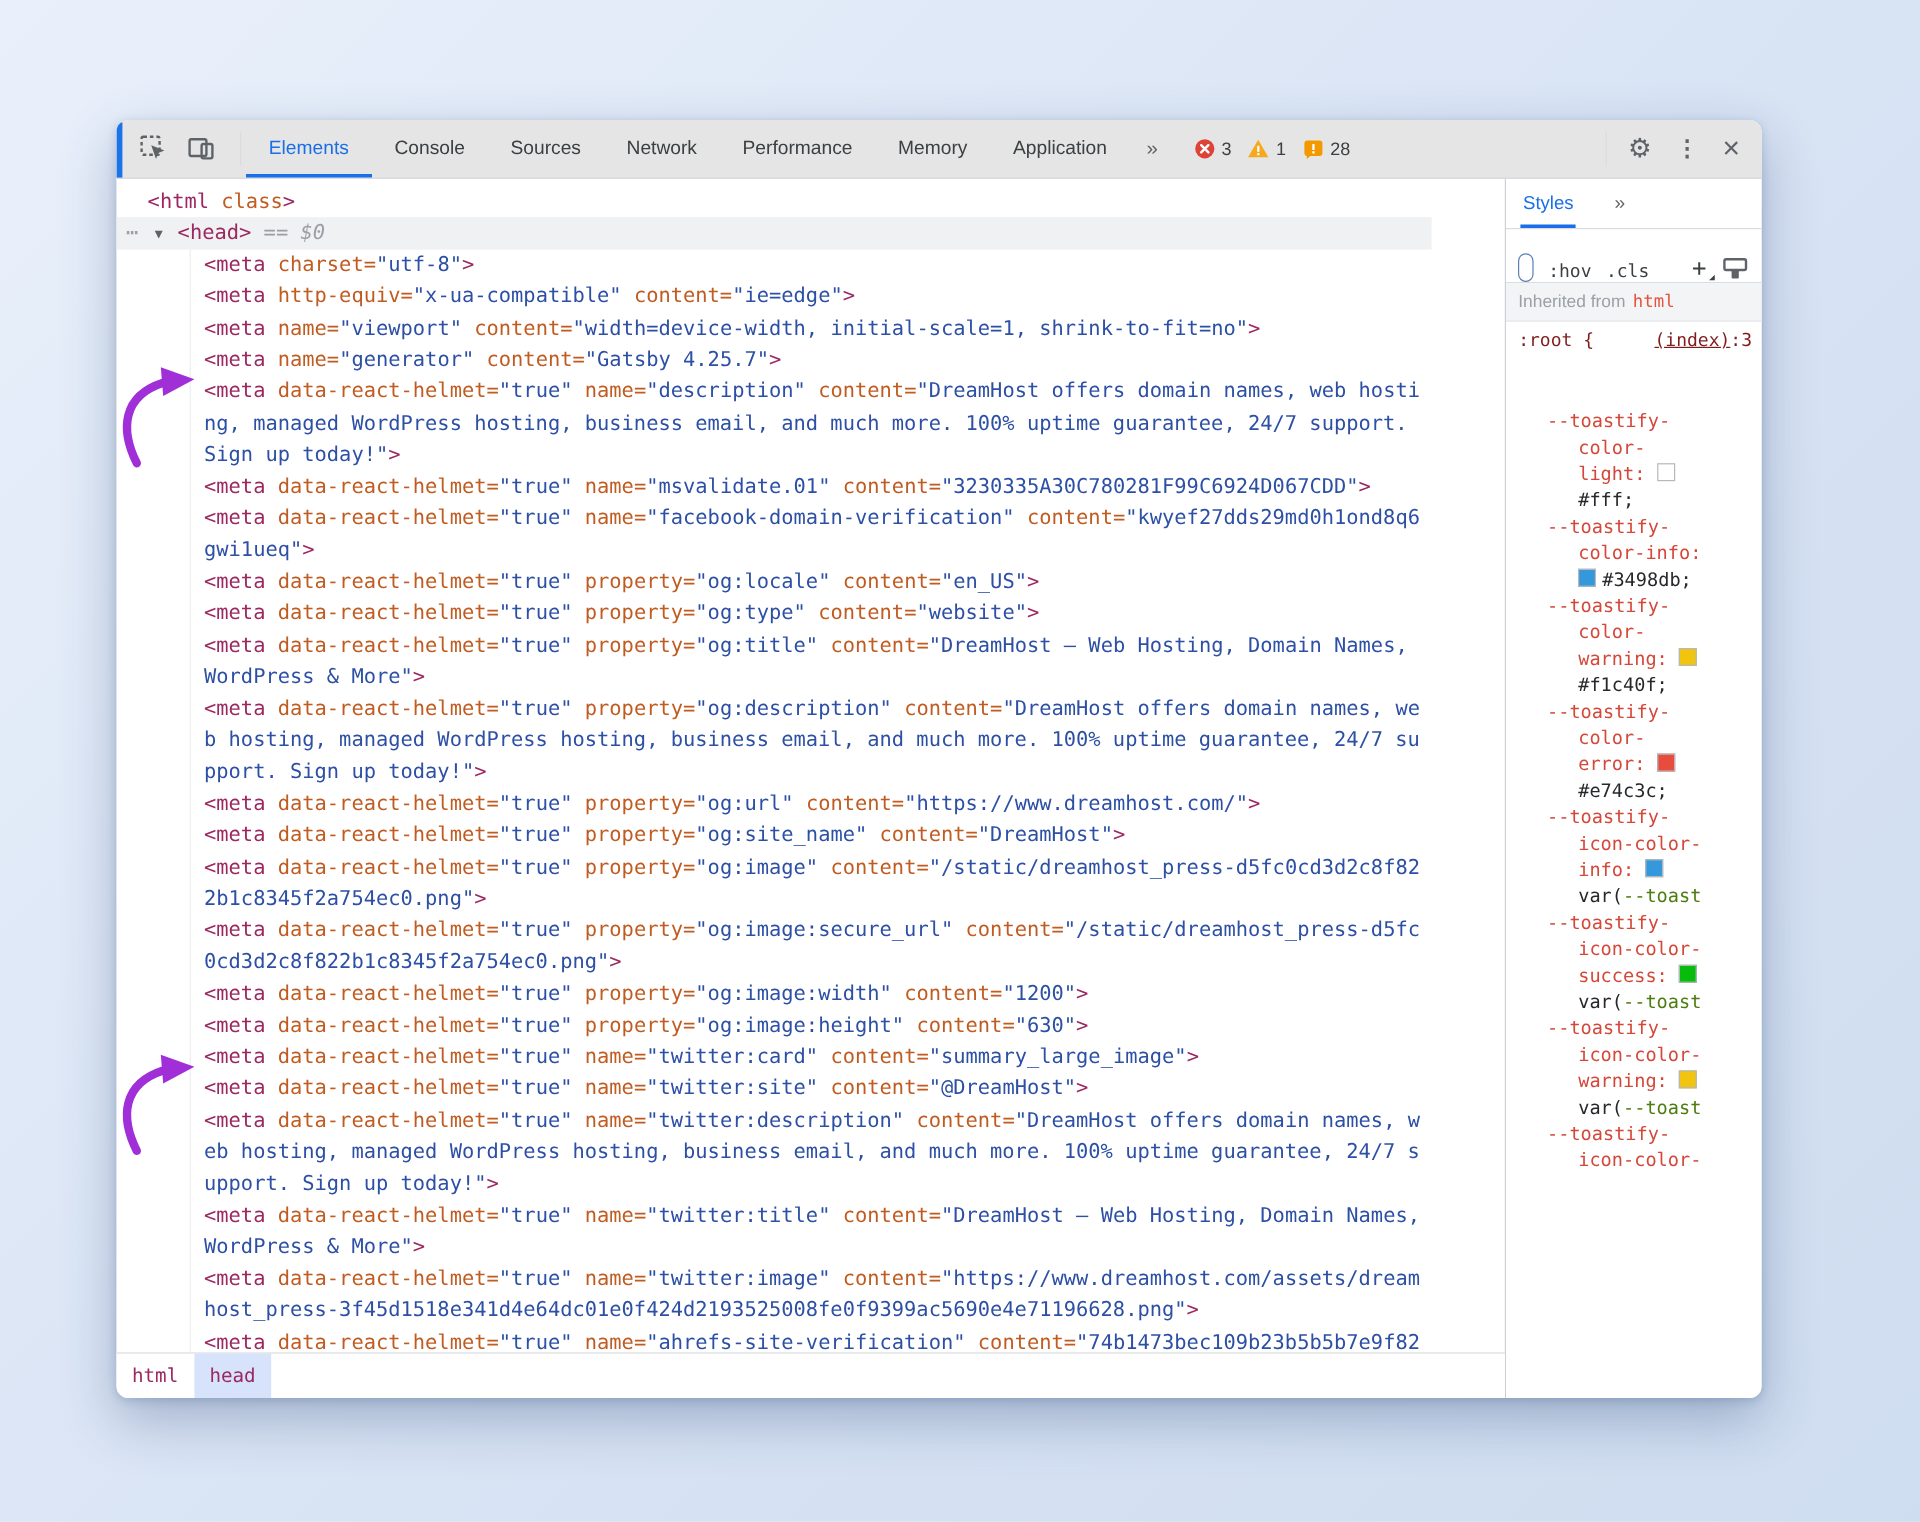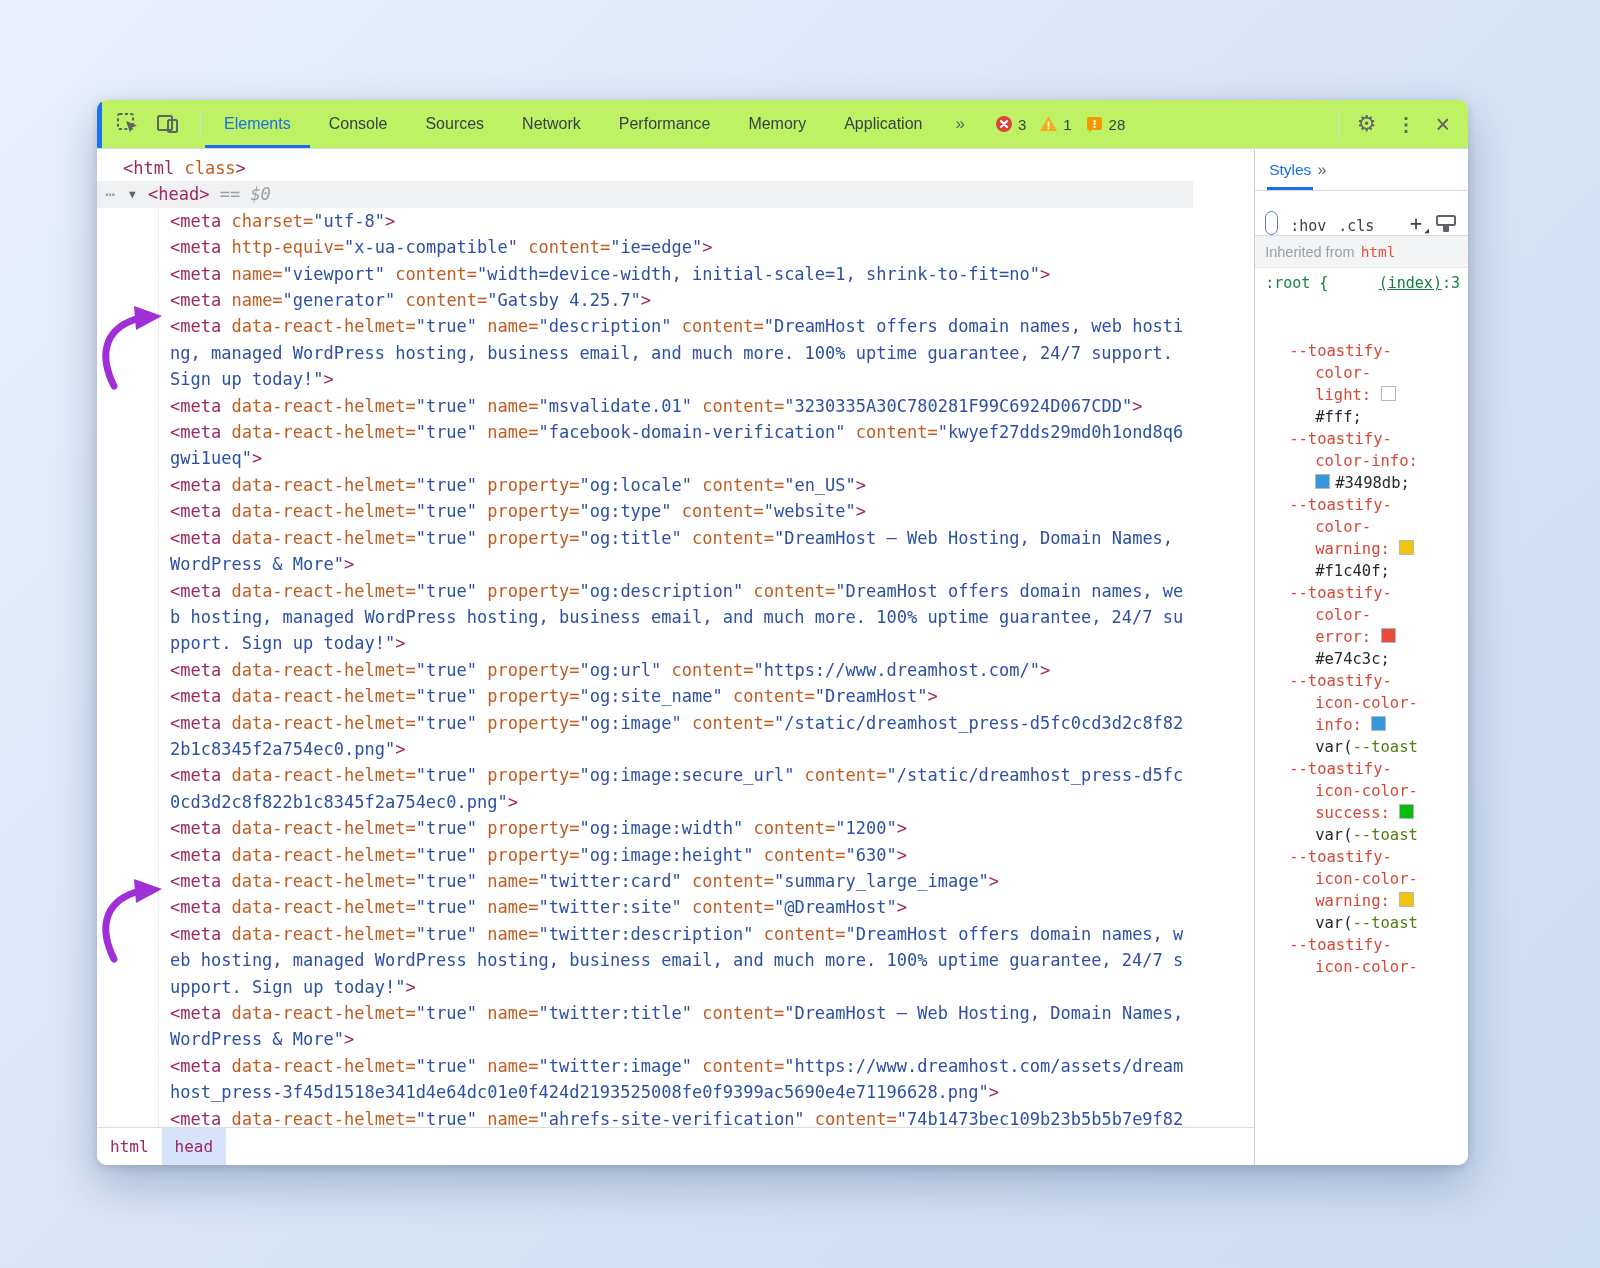--- a/index.html
+++ b/index.html
@@ -2,21 +2,21 @@
 <html><head>
 <meta charset="utf-8">
 <style>
   html,body{margin:0;padding:0;width:1600px;height:1268px;overflow:hidden;
     font-family:"Liberation Sans",sans-serif;
     background:linear-gradient(135deg,#e9f0fb 0%,#d8e3f4 55%,#cfddf0 100%);}
   .window{position:absolute;left:97px;top:100px;width:1371px;height:1065px;
     background:#fff;border-radius:10px;overflow:hidden;
     box-shadow:0 18px 45px rgba(30,60,110,.30),0 2px 8px rgba(30,60,110,.18);}
   
-  .toolbar{position:relative;height:48px;background:#bef264;border-bottom:1px solid #d5d8dc;
+  .toolbar{position:relative;height:48px;background:#e5e5e5;border-bottom:1px solid #d5d8dc;
     display:flex;align-items:center;}
   .accent-stripe{position:absolute;left:0;top:2px;width:5px;height:46px;background:#1a73e8;}
   .tb-icons{display:flex;align-items:center;gap:14px;padding:0 14px 0 18px;}
   .tb-sep{width:1px;height:28px;background:#dadce0;margin:0 4px;}
   .tabs{display:flex;align-items:stretch;height:48px;}
   .tab{display:flex;align-items:center;padding:0 19px;font-size:16px;color:#3c4043;cursor:default;}
   .tab.active{color:#1a6fe8;box-shadow:inset 0 -3px 0 #1a6fe8;}
   .more-tabs{font-size:17px;color:#5f6368;padding:0 14px;}
   .badges{display:flex;align-items:center;gap:7px;margin-left:16px;font-size:15px;color:#3c4043;}
   .badge{display:flex;align-items:center;gap:5px;margin-right:6px;}
@@ -37,33 +37,33 @@
   .tag{color:#9c2862;} .attr{color:#c05c21;} .val{color:#2d50a5;}
   .dim{color:#9aa0a6;font-style:italic;}
   .gutter-dots{position:absolute;left:8px;top:0;color:#9aa0a6;font-style:normal;}
   .gutter-tri{position:absolute;left:32px;top:1px;font-size:11px;color:#5f6368;font-style:normal;}
   .crumbs{height:37px;border-top:1px solid #dadce0;display:flex;align-items:stretch;
     font-family:"DejaVu Sans Mono",monospace;font-size:16px;background:#fff;}
   .crumb{display:flex;align-items:center;padding:0 13px;color:#9c2862;}
   .crumb.sel{background:#d7e3fa;}
   
   .styles{width:213px;border-left:1px solid #ccd0d5;display:flex;flex-direction:column;background:#fff;overflow:hidden;}
-  .st-tabs{height:41px;display:flex;align-items:center;border-bottom:1px solid #dadce0;padding:0 12px;gap:4px;flex:none;}
+  .st-tabs{height:41px;display:flex;align-items:center;border-bottom:1px solid #dadce0;padding:0 12px;gap:32px;flex:none;}
   .st-tab{color:#1a6fe8;font-size:15.5px;height:100%;display:flex;align-items:center;box-shadow:inset 0 -3px 0 #1a6fe8;padding:0 2px;}
   .st-more{color:#5f6368;font-size:16px;}
   .st-toolbar{height:44px;display:flex;align-items:flex-end;gap:12px;border-bottom:1px solid #dadce0;padding:0 10px;flex:none;
     font-family:"DejaVu Sans Mono",monospace;font-size:15px;color:#3c4043;}
   .pill{width:11px;height:22px;border:1.6px solid #5b7fb5;border-radius:7px;}
   .st-plus{font-size:20px;color:#3c4043;position:relative;margin-left:auto;}
   .st-plus i{position:absolute;right:-7px;bottom:0;font-size:8px;font-style:normal;color:#3c4043;}
   .inherited{height:31px;background:#f3f4f6;border-bottom:1px solid #e4e6e9;display:flex;align-items:center;
     padding:0 10px;font-size:14.5px;color:#9aa0a6;gap:6px;flex:none;}
   .inherited b{font-family:"DejaVu Sans Mono",monospace;font-weight:normal;color:#e5533d;}
   .rule-head{display:flex;align-items:center;padding:6px 8px 2px 10px;
-    font-family:"DejaVu Sans Mono",monospace;font-size:15px;color:#15803d;flex:none;}
+    font-family:"DejaVu Sans Mono",monospace;font-size:15px;color:#7f1d1d;flex:none;}
   .rule-src{margin-left:auto;}
   .rule-src u{text-decoration:underline;}
   .props{flex:1;overflow:hidden;font-family:"DejaVu Sans Mono",monospace;font-size:15.5px;line-height:22px;padding-top:2px;margin-top:44px;}
   .cssprop{padding-left:60px;padding-right:46px;text-indent:-26px;word-break:normal;}
   .pname{color:#d4483a;}
   .pval{color:#26282b;}
   .vlink{color:#4d7c0f;}
   .swatch{display:inline-block;width:13px;height:13px;border:1px solid #b5b8bc;vertical-align:-1px;margin-right:5px;}
   
   .icon-grey{stroke:#5f6368;fill:none;stroke-width:2;}

